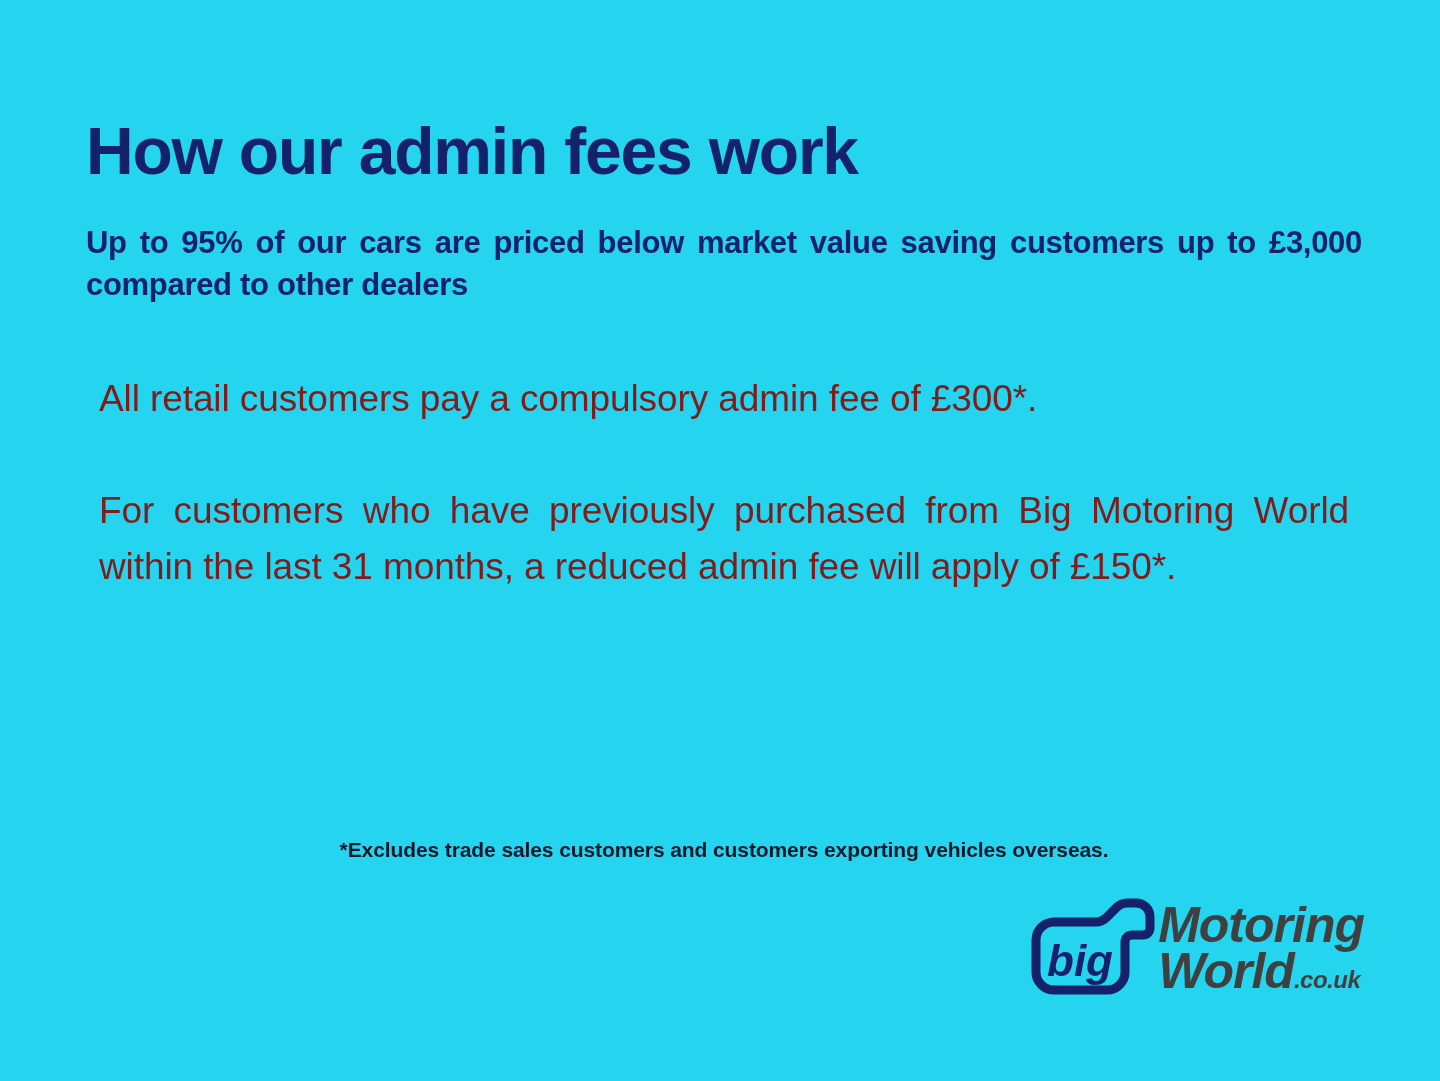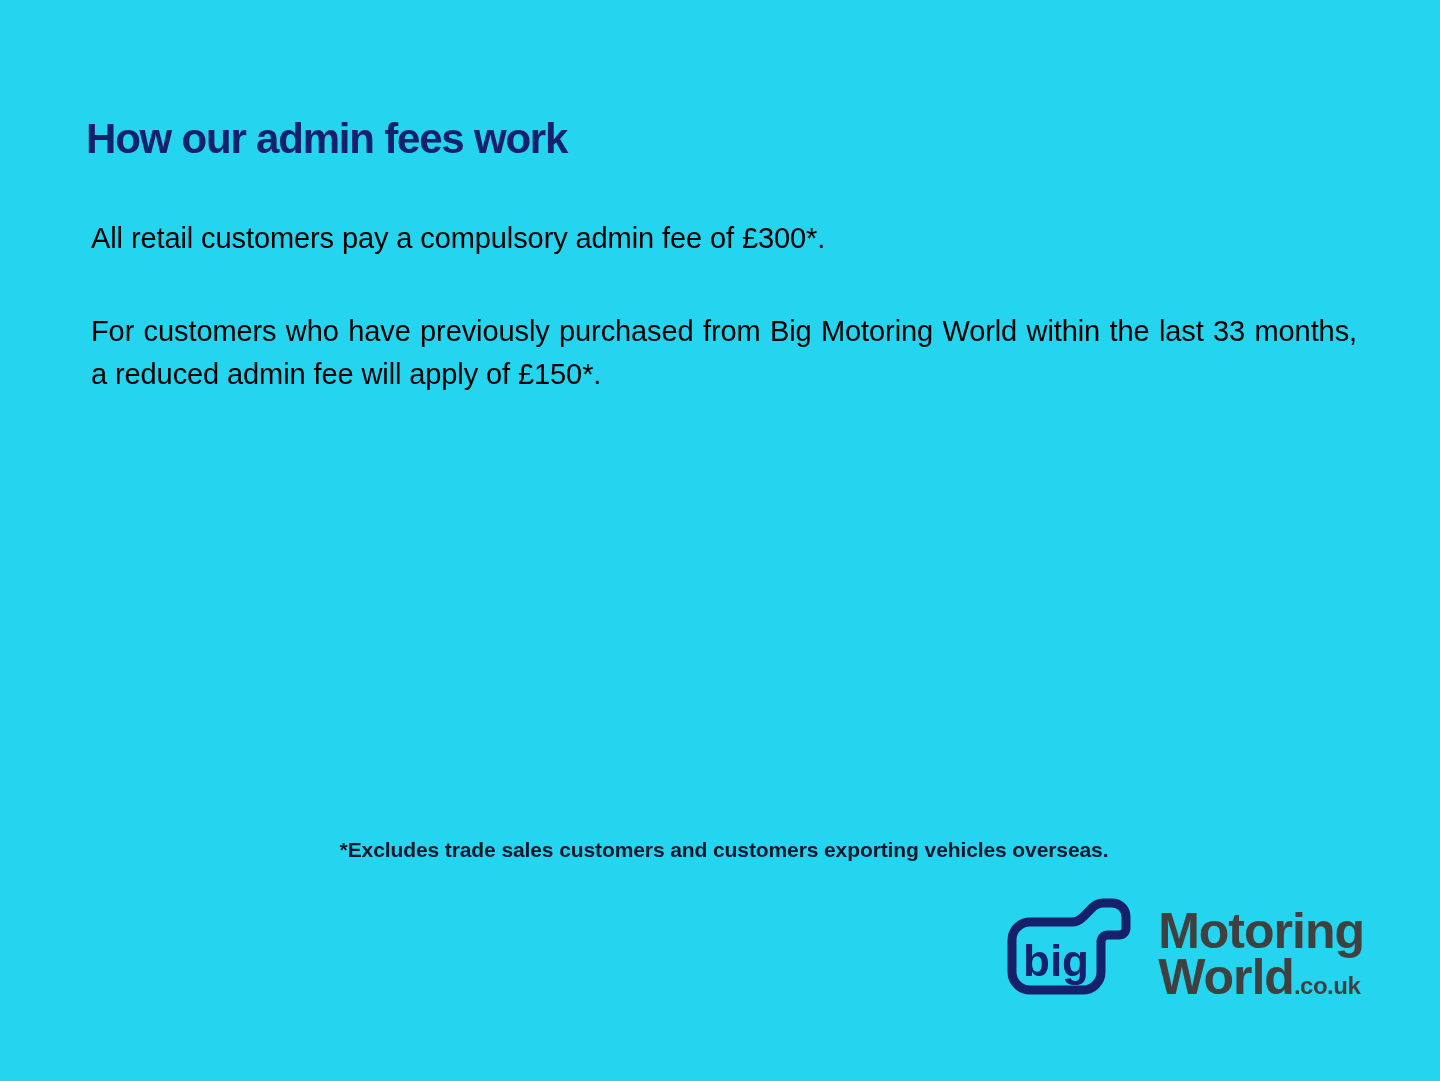--- a/index.html
+++ b/index.html
@@ -23,44 +23,44 @@
   }
   .content {
     position: absolute;
     left: 86px;
     top: 0;
     width: 1276px;
   }
   .headline {
     margin: 0;
     padding-top: 118px;
-    font-size: 42px;
+    font-size: 66px;
     line-height: 1.0;
     font-weight: bold;
     color: #16216b;
     letter-spacing: -1.2px;
     font-family: "Liberation Sans", sans-serif;
   }
   .subhead {
     margin: 0;
     padding-top: 38px;
     font-size: 31px;
     line-height: 1.35;
     font-weight: bold;
     color: #16216b;
     text-align: justify;
     letter-spacing: -0.3px;
     max-width: 1276px;
   }
   .body-block {
-    margin: 5px;
+    margin: 13px;
     padding-top: 44px;
-    font-size: 29px;
+    font-size: 37px;
     line-height: 1.5;
-    color: #000000;
+    color: #7f1d1d;
     text-align: justify;
     letter-spacing: -0.1px;
     max-width: 1276px;
   }
   .body-block.first {
     padding-top: 52px;
   }
   .footnote {
     position: absolute;
     left: 86px;
@@ -70,22 +70,23 @@
     font-size: 21px;
     color: #0f172a;
     font-weight: bold;
     letter-spacing: -0.1px;
   }
   .logo {
     position: absolute;
     right: 76px;
     top: 896px;
     display: flex;
-    align-items: flex-end;
-    gap: 24px;
+    align-items: center;
+    gap: 0;
+    font-style: italic;
   }
   .logo-mark {
     width: 132px;
     height: 104px;
     position: relative;
   }
   .logo-text {
     color: #404040;
     font-weight: bold;
     line-height: 0.92;
@@ -103,24 +104,25 @@
 </style>
 </head>
 <body>
 
 <div class="slide">
 
   <div class="content">
 
     <h1 class="headline">How our admin fees work</h1>
 
+    <p class="subhead">Up to 95% of our cars are priced below market value saving customers up to £3,000 compared to other dealers</p>
 
     <p class="body-block first">All retail customers pay a compulsory admin fee of £300*.</p>
 
-    <p class="body-block">For customers who have previously purchased from Big Motoring World within the last 33 months, a reduced admin fee will apply of £150*.</p>
+    <p class="body-block">For customers who have previously purchased from Big Motoring World within the last 31 months, a reduced admin fee will apply of £150*.</p>
 
 
   </div>
 
   <div class="footnote">*Excludes trade sales customers and customers exporting vehicles overseas.</div>
 
   <div class="logo">
     <div class="logo-mark">
       <svg viewBox="0 0 132 104" width="132" height="104" aria-hidden="true">
         <path d="M10 44 C10 34 18 26 28 26 L70 26 C74 26 78 24 81 21 L90 12 C93 9 97 7 101 7 L110 7 C118 7 124 13 124 21 L124 32 C124 36 121 39 117 39 L106 39 C102 39 99 42 99 46 L99 76 C99 86 91 94 81 94 L28 94 C18 94 10 86 10 76 Z" fill="none" stroke="#16216b" stroke-width="9" stroke-linejoin="round"></path>

